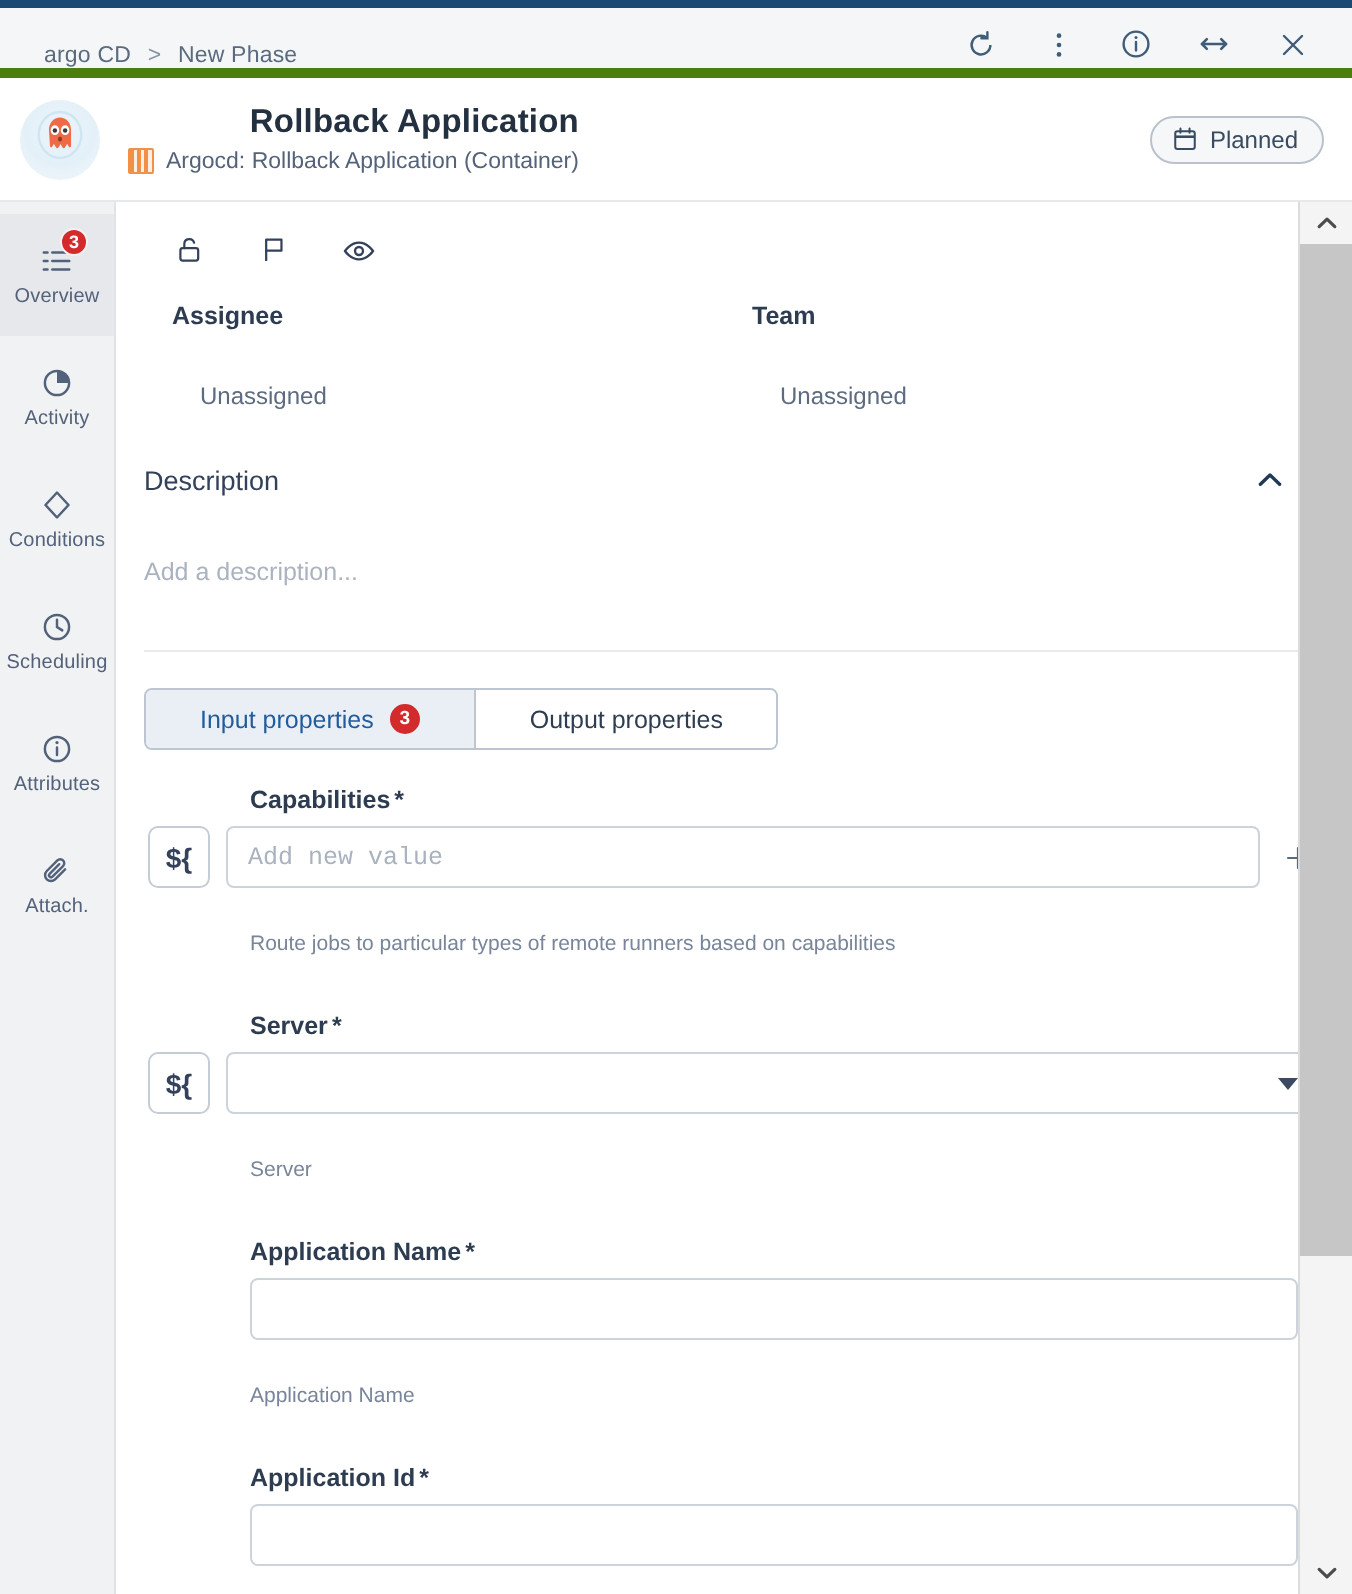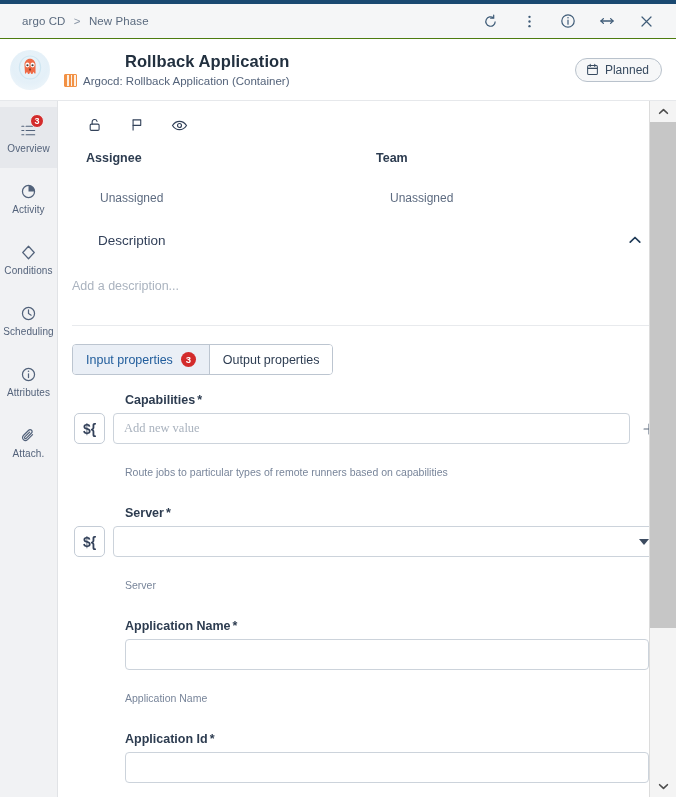--- a/index.html
+++ b/index.html
@@ -18,23 +18,23 @@
   .top-accent {
     height: 4px;
     background: #1a4971;
     width: 100%;
   }
 
   
   .breadcrumb-bar {
     height: 35px;
     background: #f5f6f7;
-    border-bottom: 1px solid #4d7c0f;
-    display: flex;
-    align-items: center;
+    border-bottom: 5px solid #4d7c0f;
+    display: flex;
+    align-items: flex-end;
     padding: 0 10px 0 22px;
     position: relative;
   }
   .breadcrumb {
     font-size: 11.5px;
     color: #5b6b7f;
     letter-spacing: .1px;
     white-space: nowrap;
   }
   .breadcrumb .sep { margin: 0 5px; color: #8794a4; }
@@ -205,21 +205,20 @@
   .desc-head {
     display: flex;
     align-items: center;
     justify-content: space-between;
     padding: 0 16px 0 0;
   }
   .desc-title {
     font-size: 13.5px;
     color: #33415a;
     padding-left: 0;
-    margin-left: 26px;
   }
   .chev-btn {
     width: 22px; height: 22px;
     display: flex; align-items: center; justify-content: center;
     color: #1f3a57;
     cursor: pointer;
   }
   .desc-placeholder {
     font-size: 12.5px;
     color: #aab3bf;
@@ -233,21 +232,21 @@
   
   .tabs {
     display: inline-flex;
     margin: 18px 0 0 14px;
     border: 1px solid #bcc5d0;
     border-radius: 4px;
     overflow: hidden;
     background: #fff;
   }
   .tab {
-    padding: 7px 13px;
+    padding: 7px 27px;
     font-size: 12.5px;
     display: flex;
     align-items: center;
     gap: 8px;
     cursor: pointer;
     color: #2e3d52;
     background: #fff;
     justify-content: space-between;
   }
   .tab.active {
@@ -293,21 +292,21 @@
   }
   .txt-input {
     flex: 1;
     height: 31px;
     border: 1px solid #ccd3db;
     border-radius: 4px;
     padding: 0 10px;
     font-size: 12.5px;
     color: #4d7c0f;
     background: #fff;
-    font-family: Liberation Serif, serif;
+    font-family: Liberation Mono, monospace;
     outline: none;
   }
   .txt-input::placeholder { color: #a9b2be; }
   .plus-btn {
     width: 22px; height: 22px;
     display: flex; align-items: center; justify-content: center;
     color: #5c6a7d;
     font-size: 19px;
     cursor: pointer;
     flex: 0 0 22px;

